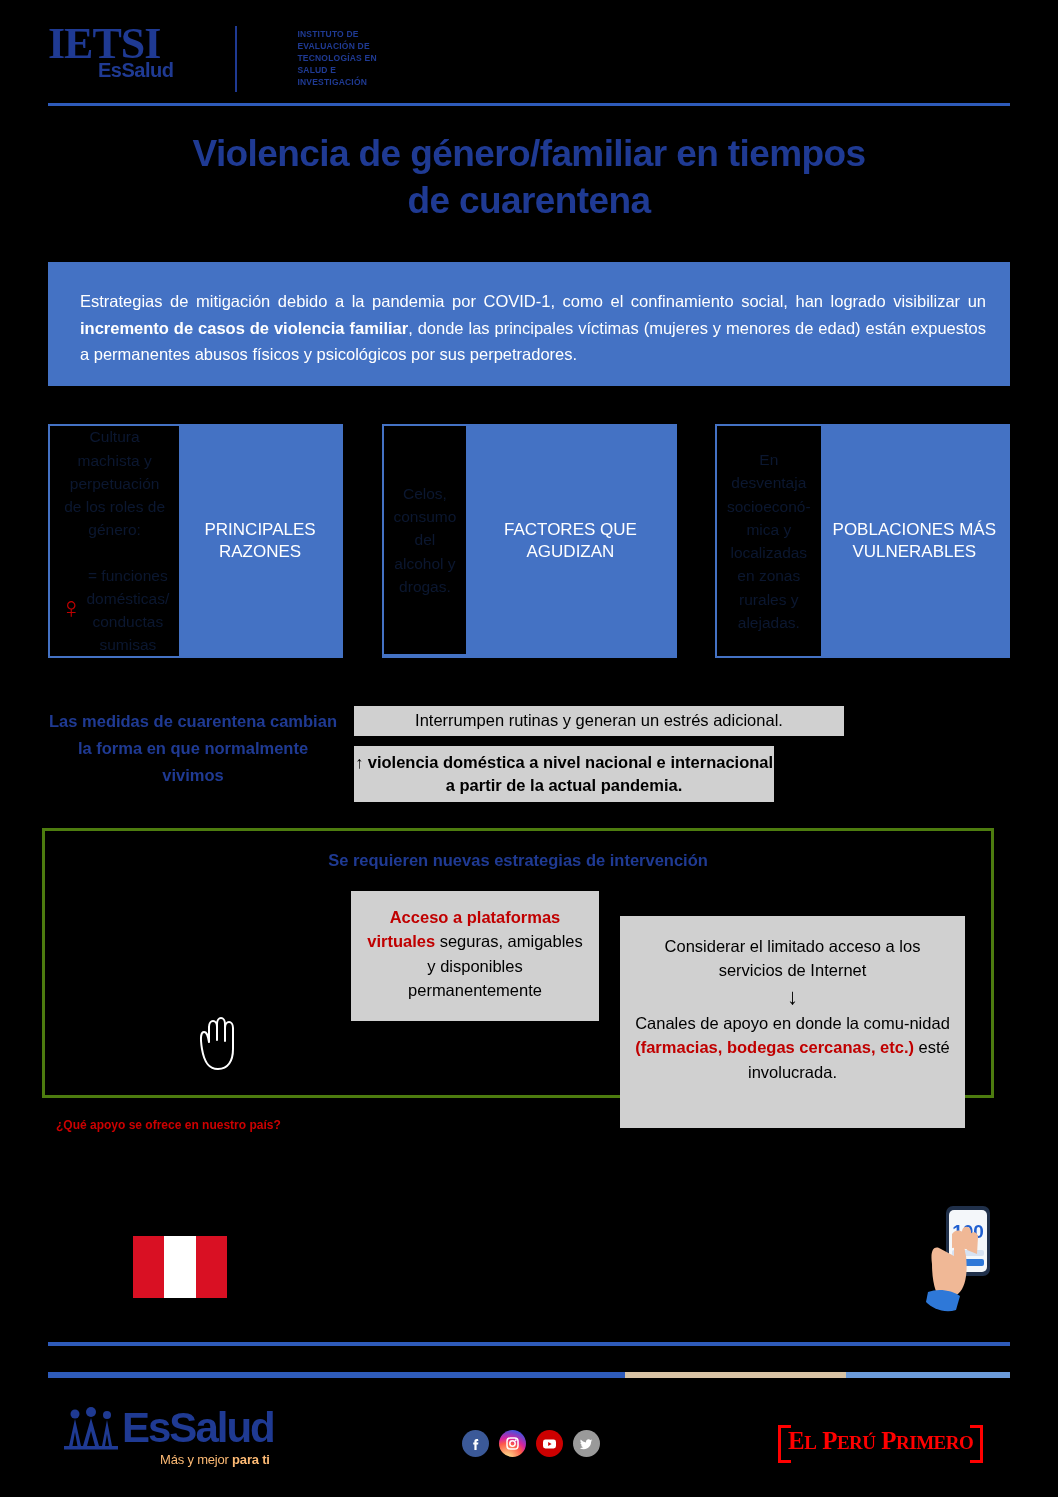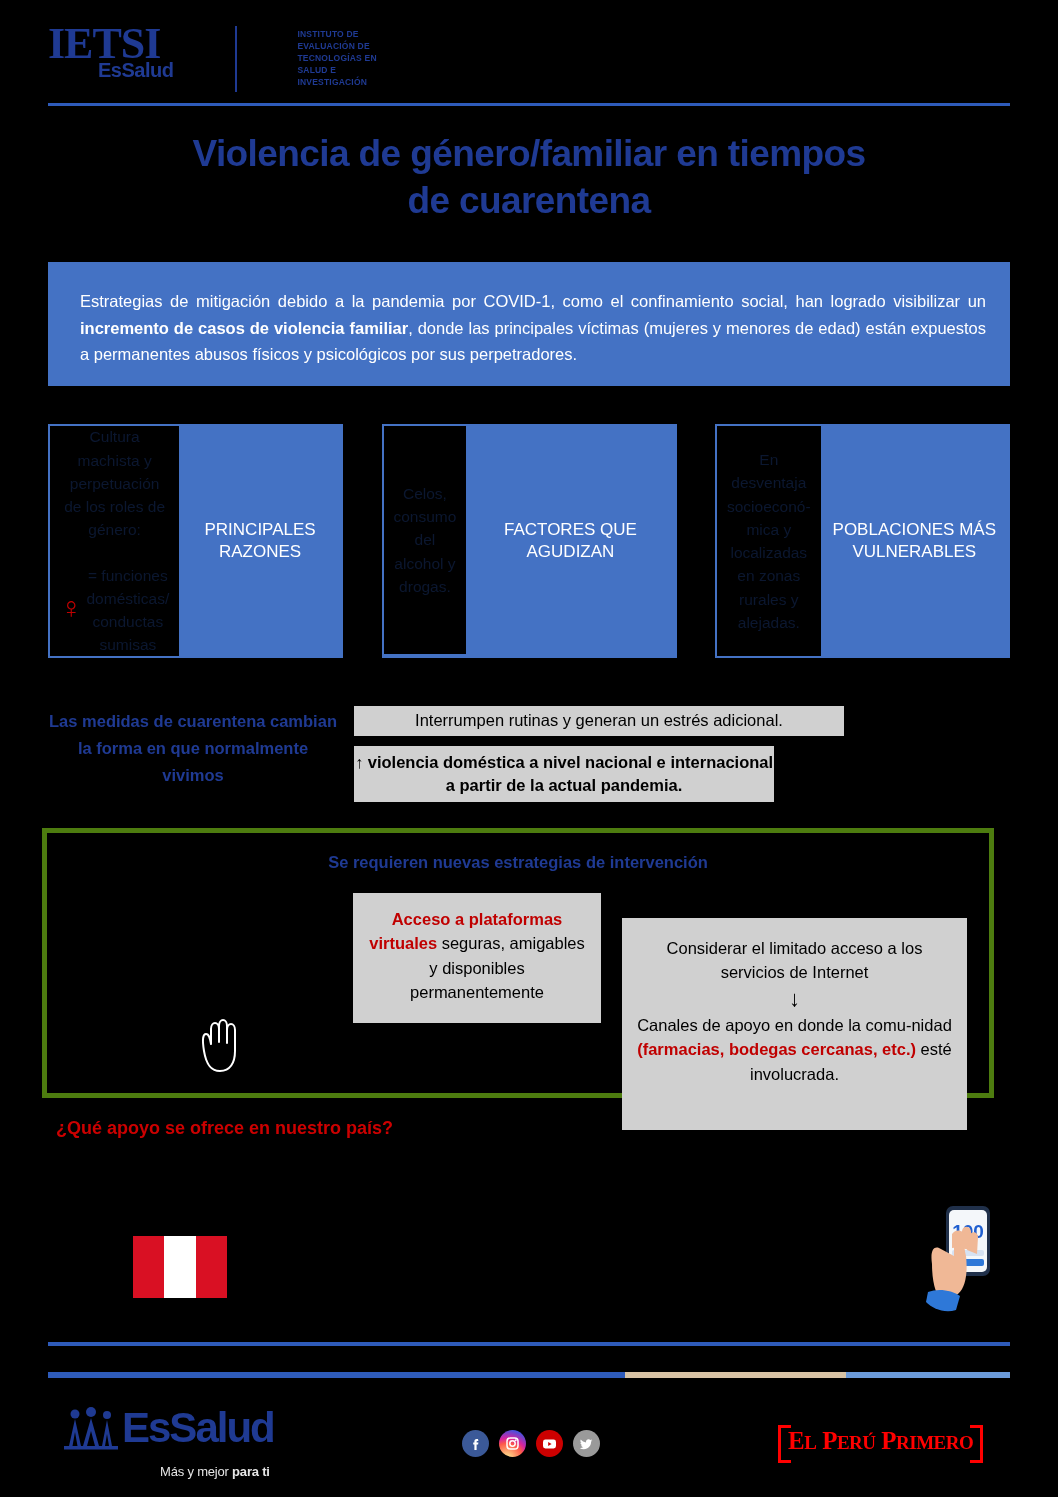--- a/index.html
+++ b/index.html
@@ -184,21 +184,21 @@
     justify-content: center;
   }
   .measure-1 { left: 306px; top: 4px;  width: 490px; height: 30px; }
   .measure-2 { left: 306px; top: 44px; width: 420px; height: 56px; font-weight: bold; }
 
   
   .strategies {
     position: absolute;
     left: 42px; top: 828px;
     width: 952px; height: 270px;
-    border: 5px solid #4d7c0f;
+    border: 3px solid #4d7c0f;
   }
   .strategies-title {
     position: absolute;
     left: 0; top: 20px;
     width: 100%;
     text-align: center;
     color: #1F3A93;
     font-size: 16.5px;
     font-weight: bold;
   }
@@ -225,21 +225,21 @@
     display: block;
     margin: 2px 0;
     font-weight: bold;
   }
 
   
   .support-q {
     position: absolute;
     left: 56px; top: 1118px;
     color: #CC0000;
-    font-size: 18px;
+    font-size: 12px;
     font-weight: bold;
   }
   .peru-flag {
     position: absolute;
     left: 132px; top: 1235px;
     width: 96px; height: 64px;
     display: flex;
     border: 1px solid #000;
   }
   .peru-flag .st { flex: 1; }
@@ -278,23 +278,23 @@
   .essalud-word {
     font-size: 42px;
     font-weight: bold;
     color: #1F3A93;
     letter-spacing: -2px;
     line-height: 1;
     font-family: "Liberation Sans", sans-serif;
   }
   .essalud-tag {
     font-size: 13px;
-    color: #e5e5e5;
+    color: #fdba74;
     text-align: right;
-    margin-top: 14px;
+    margin-top: 2px;
     margin-right: 4px;
     letter-spacing: -0.2px;
   }
   .essalud-tag b { font-weight: bold; }
 
   .socials {
     position: absolute;
     left: 462px; top: 1430px;
     display: flex;
     gap: 10px;

